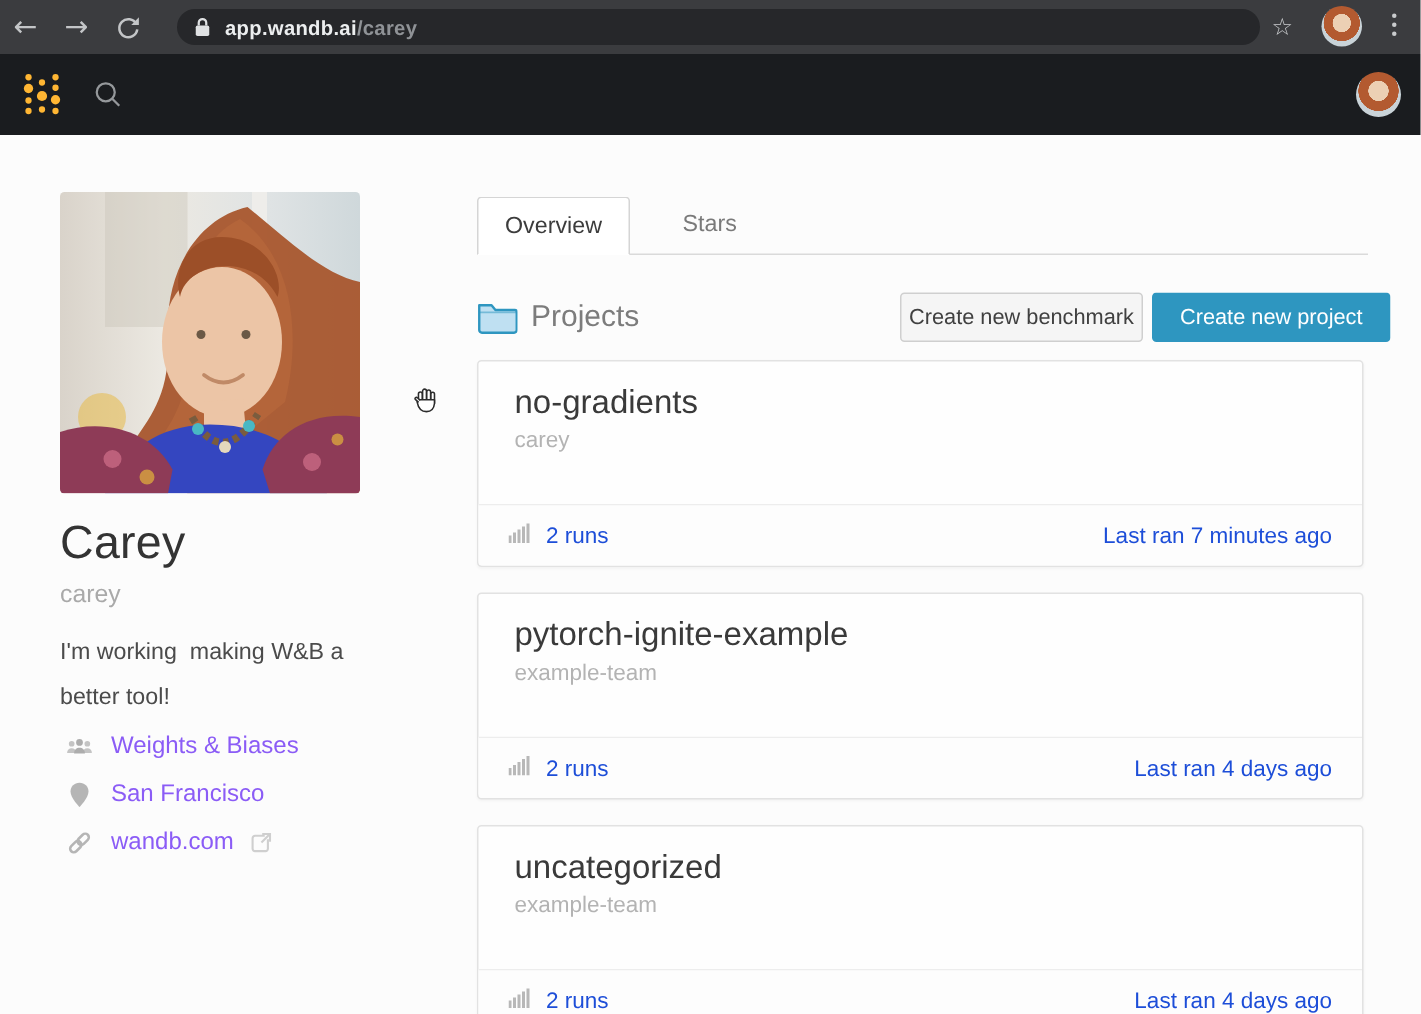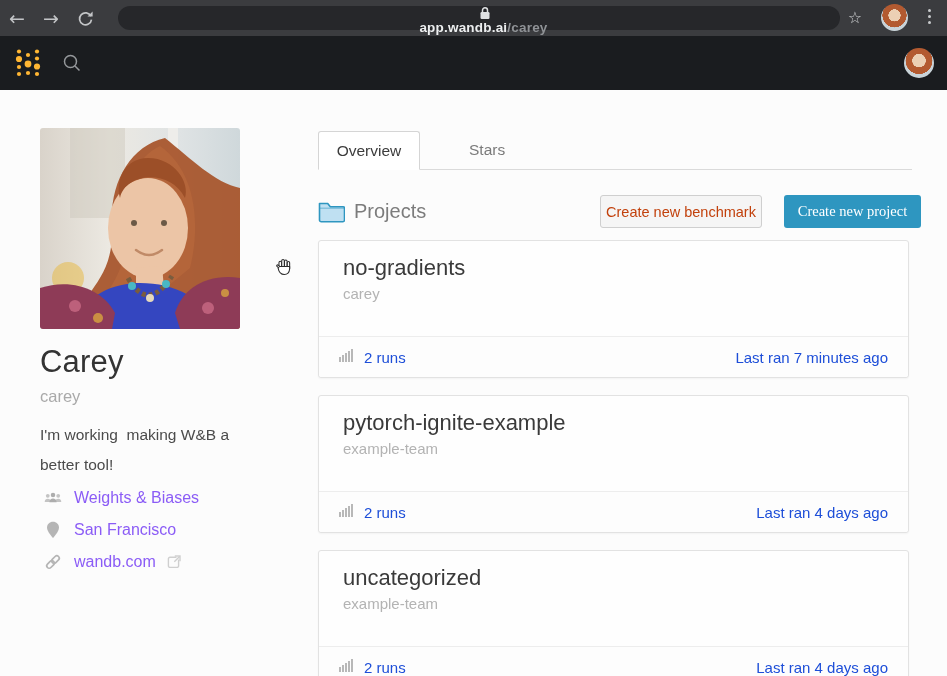--- a/index.html
+++ b/index.html
@@ -6,21 +6,21 @@
   html,body { width:947px; height:676px; overflow:hidden;
     font-family:"Liberation Sans", sans-serif; background:#fcfcfc; }
 
   
   .chrome { position:absolute; left:0; top:0; width:947px; height:36px;
     background:#3b3c3f; display:flex; align-items:center; }
   .nav-arrow { color:#c3c5c7; font-size:19px; width:34px; text-align:center;
     font-family:"DejaVu Sans", sans-serif; cursor:default; }
   .reload-wrap { width:34px; display:flex; justify-content:center; }
   .url-pill { position:absolute; left:118px; top:6px; width:722px; height:24px;
-    background:#26272a; border-radius:12px; display:flex; align-items:center;flex-direction:column; }
+    background:#26272a; border-radius:12px; display:flex; align-items:center; }
   .lock-wrap { margin-left:11px; display:flex; }
   .url-text { margin-left:9px; font-size:13.5px; letter-spacing:.2px; }
   .url-host { color:#eceeef; font-weight:bold; }
   .url-path { color:#8f9296; font-weight:bold; }
   .chrome-star { position:absolute; right:85px; top:8px; font-size:16px; color:#c9cbcd;
     font-family:"DejaVu Sans", sans-serif; line-height:20px; }
   .chrome-avatar { position:absolute; right:39px; top:4px; width:27px; height:27px;
     border-radius:50%;
     background:radial-gradient(circle at 50% 42%, #ecd0b4 0 29%, #b35a30 30% 58%, #c9d3d8 59%); }
   .chrome-menu { position:absolute; right:16px; top:9px; display:flex; flex-direction:column; gap:3px; }
@@ -53,30 +53,30 @@
 
   
   .cursor { position:absolute; left:274px; top:166px; }
 
   
   .main { position:absolute; left:318px; top:0; width:594px; height:586px; }
   .tab-rule { position:absolute; left:0; top:79px; width:594px; height:1px; background:#dadada; }
   .tab { position:absolute; top:41px; height:39px; line-height:38px; font-size:15.5px; }
   .tab-active { left:0; width:102px; background:#fff; border:1px solid #d5d5d5; border-bottom:1px solid #fff;
     border-radius:3px 3px 0 0; text-align:center; color:#3c3c3c; z-index:2; }
-  .tab-inactive { left:141px; color:#7a7a7a; padding:0 10px; }
+  .tab-inactive { left:127px; color:#7a7a7a; padding:0 10px; }
 
   .proj-header { position:absolute; left:0; top:105px; width:594px; height:34px; }
   .folder-wrap { position:absolute; left:0; top:5px; }
   .proj-title { position:absolute; left:36px; top:5px; font-size:20px; color:#7c7c7c; }
   .btn { position:absolute; top:0; height:33px; border-radius:3px; font-size:14.5px;
     display:flex; align-items:center; justify-content:center;
     font-family:"Liberation Sans", sans-serif; cursor:pointer; }
-  .btn-benchmark { left:282px; width:162px; background:#f5f5f5; border:1px solid #cfcfcf; color:#c2410c; }
-  .btn-project { left:466px; width:137px; border:1px solid transparent; color:#fff;font-family:Liberation Serif, serif; }
+  .btn-benchmark { left:282px; width:162px; background:#f5f5f5; border:1px solid #cfcfcf; color:#404040; }
+  .btn-project { left:450px; width:159px; border:1px solid transparent; color:#fff; }
 
   .card { position:absolute; left:0; width:591px; height:138px; background:#fefefe;
     border:1px solid #e2e2e2; border-radius:3px; box-shadow:0 1px 2px rgba(0,0,0,.04); }
   .card-title { position:absolute; left:24px; top:14px; font-size:22px; color:#3a3a3a; }
   .card-owner { position:absolute; left:24px; top:44px; font-size:15px; color:#b3b3b3; }
   .card-footer { position:absolute; left:0; bottom:0; width:100%; height:41px;
     border-top:1px solid #ededed; background:#fdfdfd; border-radius:0 0 3px 3px;
     display:flex; align-items:center; padding:0 20px; }
   .runs-group { display:flex; align-items:center; gap:8px; }
   .runs-text, .lastran-text { font-size:15px; color:#1d4ed8; }

